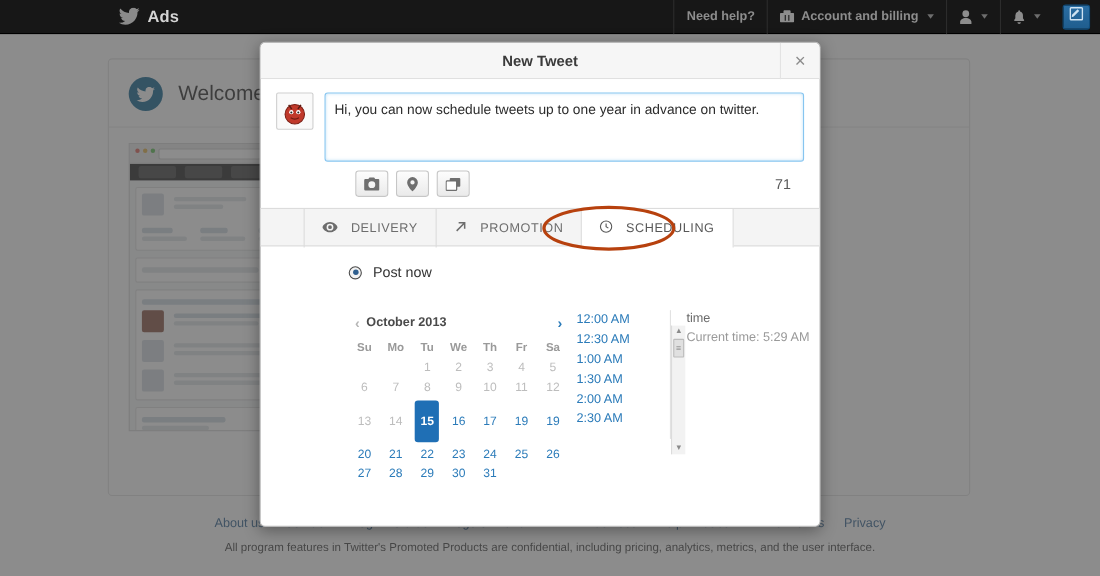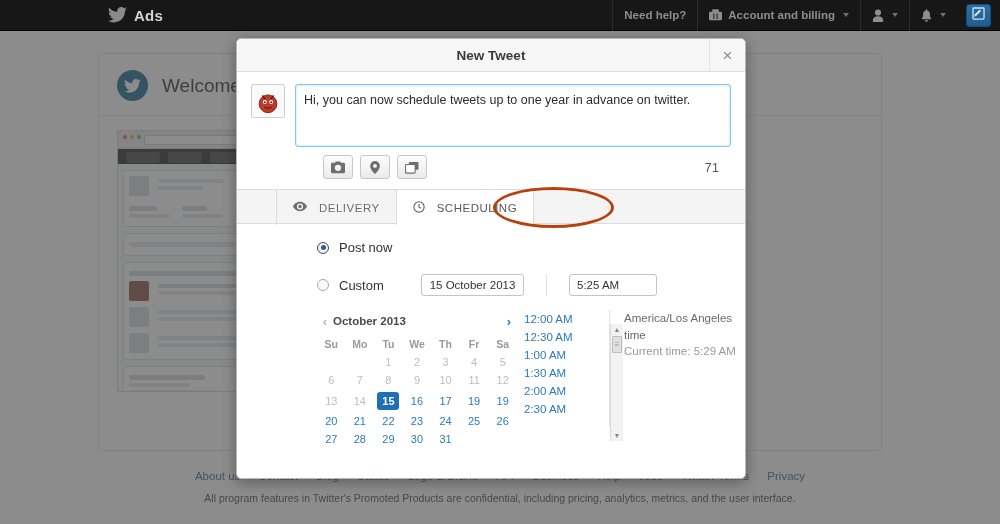--- a/index.html
+++ b/index.html
@@ -182,21 +182,21 @@
   .cal-arrow{ width:16px; text-align:center; font-size:13px; font-weight:bold; }
   .cal-arrow.prev{ color:#b6b6b6; }
   .cal-arrow.next{ color:#2b7bb9; }
   .cal-month{ flex:1; font-size:11.5px; font-weight:bold; color:#4a4a4a; }
   table.cal-tbl{ border-collapse:collapse; width:200px; }
   table.cal-tbl th{ font-size:10.5px; color:#9a9a9a; font-weight:bold; padding:3px 0; width:28.5px; }
   table.cal-tbl td{ font-size:11px; text-align:center; padding:2.5px 0; height:18px; }
   td.past{ color:#bdbdbd; }
   td.day{ color:#2b7bb9; }
   td.sel span{
-    display:inline-block; min-width:22px; padding:3px 4px;
+    display:inline-block; min-width:22px; padding:13px 4px;
     background:#1f6fb5; color:#fff; border-radius:3px; font-weight:bold;
   }
 
   .time-col{ width:115px; position:relative; }
   .time-list{
     margin-top:8px; width:93px; height:117px; overflow:hidden;
     position:relative; border-right:1px solid #e2e2e2;
   }
   .time-list div{ font-size:11.5px; color:#2b7bb9; padding:3px 0 3px 7px; }
   .scrollbar{
@@ -418,45 +418,46 @@
 
   <div class="tabbar">
     <div class="tab">
       <span>
         <svg viewBox="0 0 18 12" fill="currentColor" style="width:14px;height:11px">
             <path d="M9 0C4.5 0 1.2 3.3 0 6c1.2 2.7 4.5 6 9 6s7.8-3.3 9-6c-1.2-2.7-4.5-6-9-6zm0 10A4 4 0 1 1 9 2a4 4 0 0 1 0 8zm0-1.8A2.2 2.2 0 1 0 9 3.8a2.2 2.2 0 0 0 0 4.4z"></path>
           </svg>
       </span>
       <span>DELIVERY</span>
     </div>
+    <div class="tab">
+      <span>
+        <svg viewBox="0 0 14 14" fill="none" stroke="currentColor" stroke-width="1.6" style="width:12px;height:12px">
+            <path d="M2.5 11.5L11 3M4.6 3H11v6.4"></path>
+          </svg>
+      </span>
+      <span>PROMOTION</span>
+    </div>
     <div class="tab active">
       <span>
         <svg viewBox="0 0 14 14" fill="none" stroke="currentColor" stroke-width="1.2" style="width:12px;height:12px">
             <circle cx="7" cy="7" r="6"></circle>
             <path d="M7 3.6V7l2.4 1.6"></path>
           </svg>
       </span>
       <span>SCHEDULING</span>
     </div>
     <div class="ellipse-annot"></div>
   </div>
 
   <div class="sched-panel">
     <div class="radio-row">
       <span class="radio checked"></span>
       <span class="radio-label">Post now</span>
     </div>
 
-    <div class="radio-row second">
-      <span class="radio"></span>
-      <span class="radio-label">Custom</span>
-      <span class="date-input">15 October 2013</span>
-      <span class="vline"></span>
-      <span class="time-input">5:25 AM</span>
-    </div>
 
     <div class="sched-cols">
       <div class="cal-col">
         <div class="cal">
           <div class="cal-head">
             <span class="cal-arrow prev">‹</span>
             <span class="cal-month">October 2013</span>
             <span class="cal-arrow next">›</span>
           </div>
           <table class="cal-tbl">
@@ -532,20 +533,19 @@
             <div>2:30 AM</div>
           </div>
         <div class="scrollbar">
           <div class="sb-arrow">▲</div>
           <div class="sb-thumb">≡</div>
           <div class="sb-arrow bottom">▼</div>
         </div>
       </div>
 
       <div class="tz-col">
-        <div>America/Los Angeles</div>
         <div>time</div>
         <div class="cur">Current time: 5:29 AM</div>
       </div>
     </div>
   </div>
 
 </div>
 
 </body></html>

